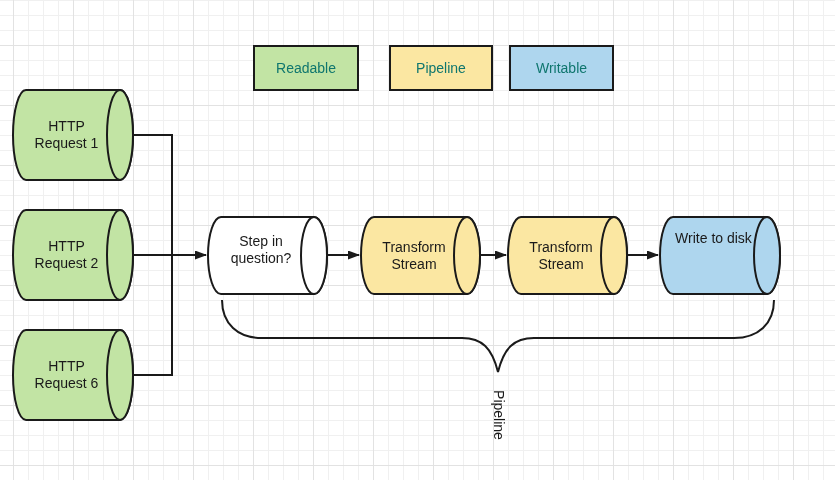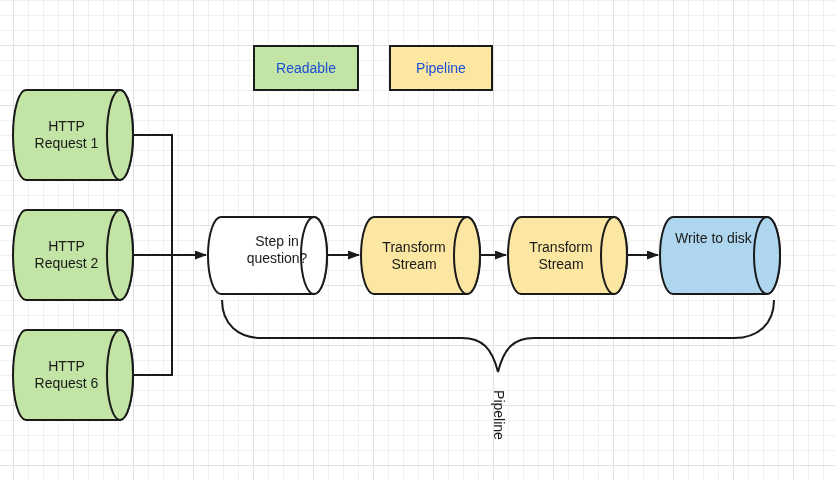--- a/index.html
+++ b/index.html
@@ -44,21 +44,21 @@
   .legend-box {
     position: absolute;
     top: 45px;
     height: 46px;
     border: 2px solid #1a1a1a;
     box-sizing: border-box;
     display: flex;
     align-items: center;
     justify-content: center;
     font-size: 14px;
-    color: #1d4ed8;
+    color: #0f766e;
   }
   .legend-readable  { left: 253px; width: 106px; }
   .legend-transform { left: 389px; width: 104px; }
   .legend-writable  { left: 509px; width: 105px; }
 
   .pipeline-label {
     position: absolute;
     left: 449px;
     top: 405px;
     width: 100px;
@@ -128,31 +128,34 @@
     <path class="line" d="M222,300 C222,324 238,338 262,338 L462,338 C482,338 492,348 498,372
              C504,348 514,338 534,338 L734,338 C758,338 774,324 774,300"></path>
   </svg>
 
   <div class="legend-box legend-readable" style="background-color: rgb(194, 228, 164);">
     <span>Readable</span>
   </div>
   <div class="legend-box legend-transform" style="background-color: rgb(251, 231, 162);">
     <span>Pipeline</span>
   </div>
+  <div class="legend-box legend-writable" style="background-color: rgb(174, 214, 238);">
+    <span>Writable</span>
+  </div>
 
   <div class="label" style="left:13px; top:90px; width:107px; height:90px;">
     <span style="width:72px;">HTTP Request 1</span>
   </div>
   <div class="label" style="left:13px; top:210px; width:107px; height:90px;">
     <span style="width:72px;">HTTP Request 2</span>
   </div>
   <div class="label" style="left:13px; top:330px; width:107px; height:90px;">
     <span style="width:72px;">HTTP Request 6</span>
   </div>
-  <div class="label" style="left:208px; top:217px; width:106px; height:66px;justify-content:flex-end;">
+  <div class="label" style="left:208px; top:217px; width:106px; height:66px;">
     <span style="width:74px;">Step in question?</span>
   </div>
   <div class="label" style="left:361px; top:217px; width:106px; height:77px;">
     <span style="width:78px;">Transform Stream</span>
   </div>
   <div class="label" style="left:508px; top:217px; width:106px; height:77px;">
     <span style="width:78px;">Transform Stream</span>
   </div>
   <div class="label" style="left:660px; top:210px; width:107px; height:56px;">
     <span style="width:92px;">Write to disk</span>

